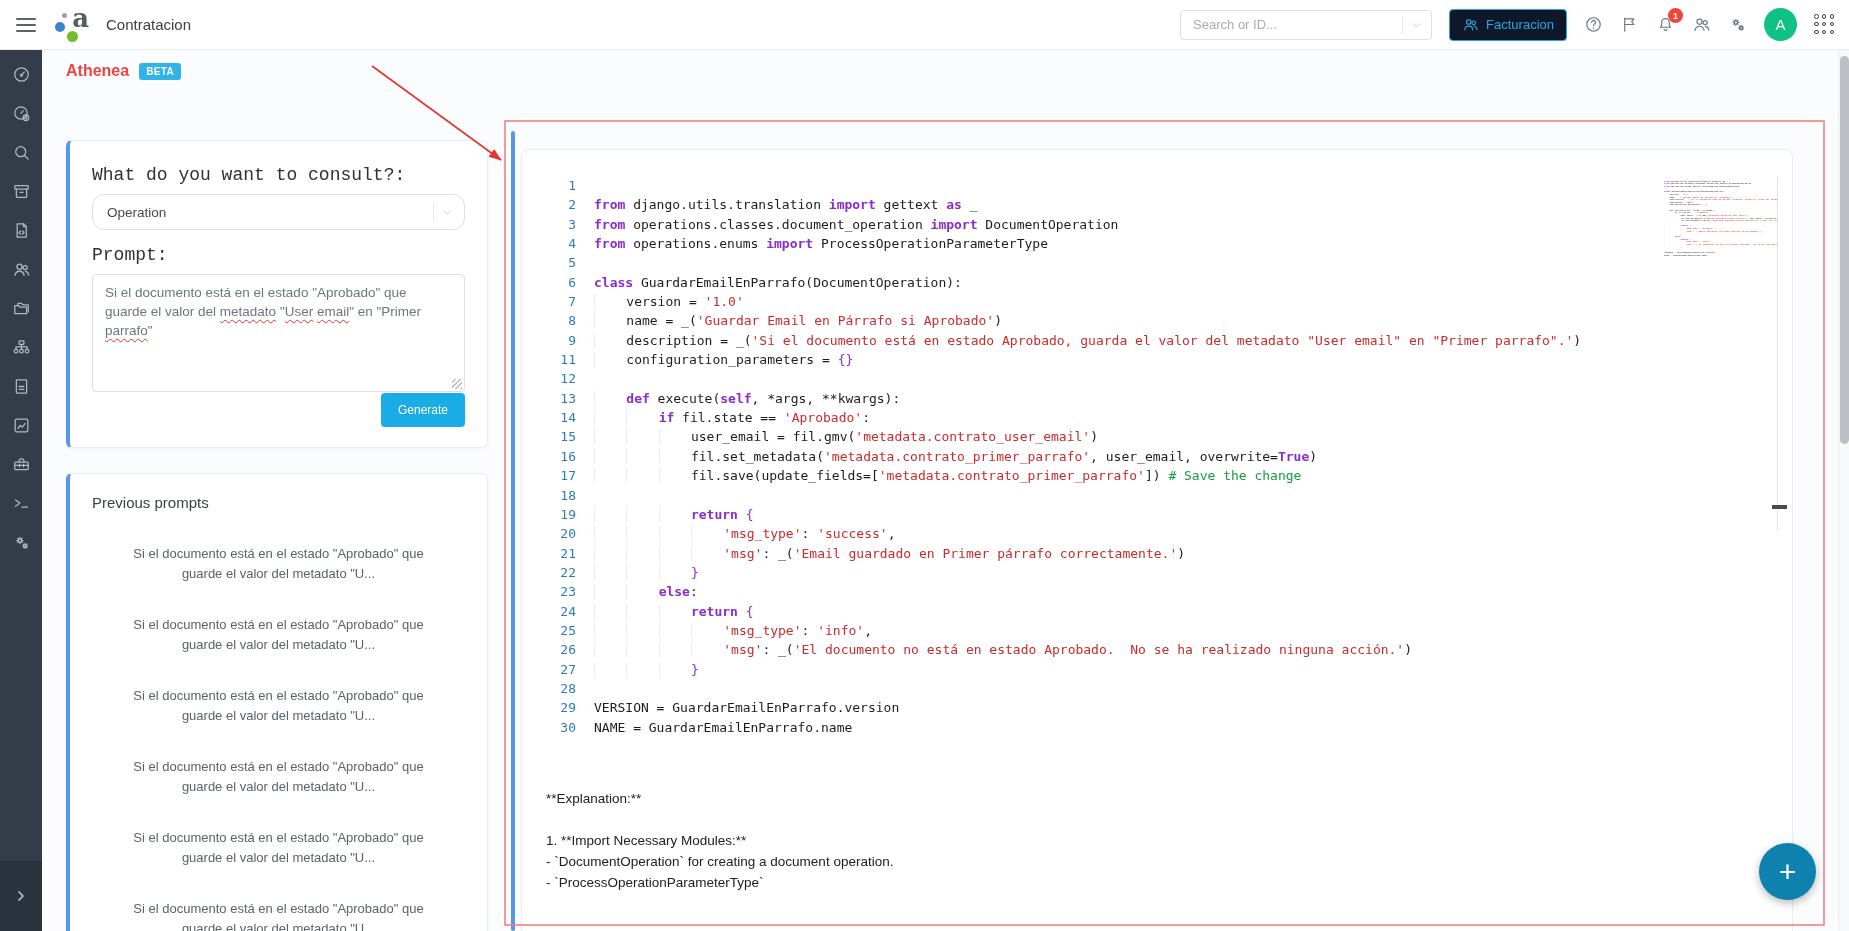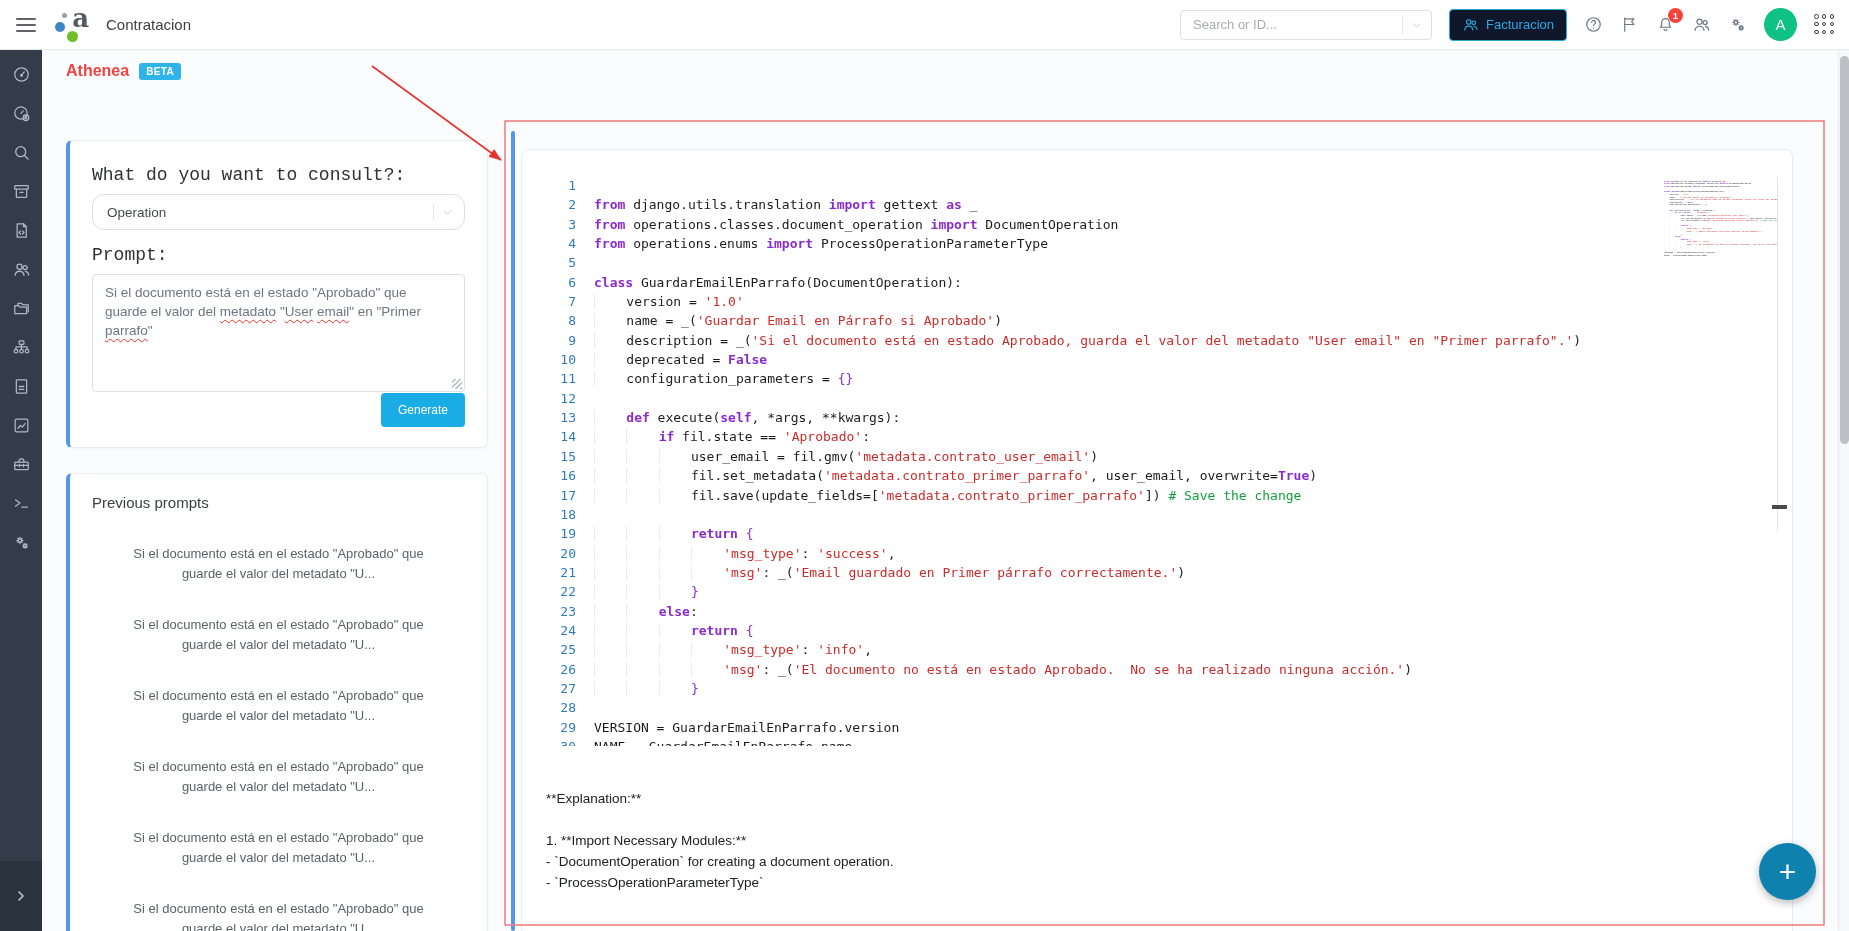--- a/index.html
+++ b/index.html
@@ -311,21 +311,20 @@
     <div class="code" id="code-block">
         <div class="cl"><span class="ln">1</span> </div>
         <div class="cl"><span class="ln">2</span><span class="tok-k">from</span><span class="tok-t"> django.utils.translation </span><span class="tok-k">import</span><span class="tok-t"> gettext </span><span class="tok-k">as</span><span class="tok-t"> _</span></div>
         <div class="cl"><span class="ln">3</span><span class="tok-k">from</span><span class="tok-t"> operations.classes.document_operation </span><span class="tok-k">import</span><span class="tok-t"> DocumentOperation</span></div>
         <div class="cl"><span class="ln">4</span><span class="tok-k">from</span><span class="tok-t"> operations.enums </span><span class="tok-k">import</span><span class="tok-t"> ProcessOperationParameterType</span></div>
         <div class="cl"><span class="ln">5</span> </div>
         <div class="cl"><span class="ln">6</span><span class="tok-k">class</span><span class="tok-t"> GuardarEmailEnParrafo(DocumentOperation):</span></div>
         <div class="cl"><span class="ln">7</span><span class="g">    </span><span class="tok-t">version = </span><span class="tok-s">'1.0'</span></div>
         <div class="cl"><span class="ln">8</span><span class="g">    </span><span class="tok-t">name = _(</span><span class="tok-s">'Guardar Email en Párrafo si Aprobado'</span><span class="tok-t">)</span></div>
         <div class="cl"><span class="ln">9</span><span class="g">    </span><span class="tok-t">description = _(</span><span class="tok-s">'Si el documento está en estado Aprobado, guarda el valor del metadato "User email" en "Primer parrafo".'</span><span class="tok-t">)</span></div>
-        <div class="cl"><span class="ln">10</span><span class="g">    </span><span class="tok-t">deprecated = </span><span class="tok-b">False</span></div>
         <div class="cl"><span class="ln">11</span><span class="g">    </span><span class="tok-t">configuration_parameters = </span><span class="tok-br">{}</span></div>
         <div class="cl"><span class="ln">12</span> </div>
         <div class="cl"><span class="ln">13</span><span class="g">    </span><span class="tok-k">def</span><span class="tok-t"> execute(</span><span class="tok-b">self</span><span class="tok-t">, *args, **kwargs):</span></div>
         <div class="cl"><span class="ln">14</span><span class="g">    </span><span class="g">    </span><span class="tok-k">if</span><span class="tok-t"> fil.state == </span><span class="tok-s">'Aprobado'</span><span class="tok-t">:</span></div>
         <div class="cl"><span class="ln">15</span><span class="g">    </span><span class="g">    </span><span class="g">    </span><span class="tok-t">user_email = fil.gmv(</span><span class="tok-s">'metadata.contrato_user_email'</span><span class="tok-t">)</span></div>
         <div class="cl"><span class="ln">16</span><span class="g">    </span><span class="g">    </span><span class="g">    </span><span class="tok-t">fil.set_metadata(</span><span class="tok-s">'metadata.contrato_primer_parrafo'</span><span class="tok-t">, user_email, overwrite=</span><span class="tok-b">True</span><span class="tok-t">)</span></div>
         <div class="cl"><span class="ln">17</span><span class="g">    </span><span class="g">    </span><span class="g">    </span><span class="tok-t">fil.save(update_fields=[</span><span class="tok-s">'metadata.contrato_primer_parrafo'</span><span class="tok-t">]) </span><span class="tok-c"># Save the change</span></div>
         <div class="cl"><span class="ln">18</span> </div>
         <div class="cl"><span class="ln">19</span><span class="g">    </span><span class="g">    </span><span class="g">    </span><span class="tok-k">return</span><span class="tok-t"> </span><span class="tok-br">{</span></div>
         <div class="cl"><span class="ln">20</span><span class="g">    </span><span class="g">    </span><span class="g">    </span><span class="g">    </span><span class="tok-s">'msg_type'</span><span class="tok-t">: </span><span class="tok-s">'success'</span><span class="tok-t">,</span></div>

